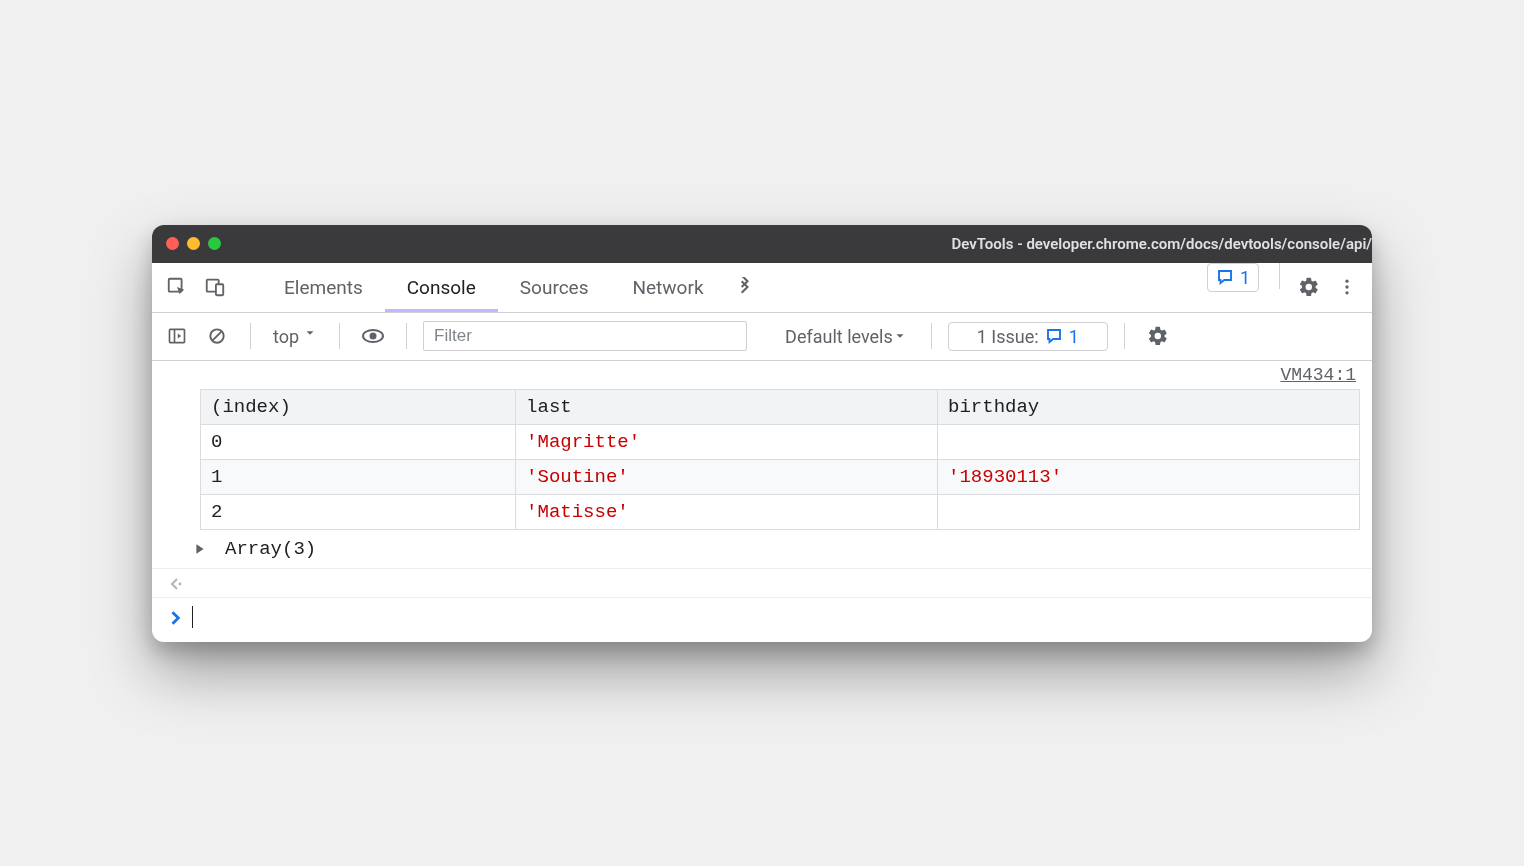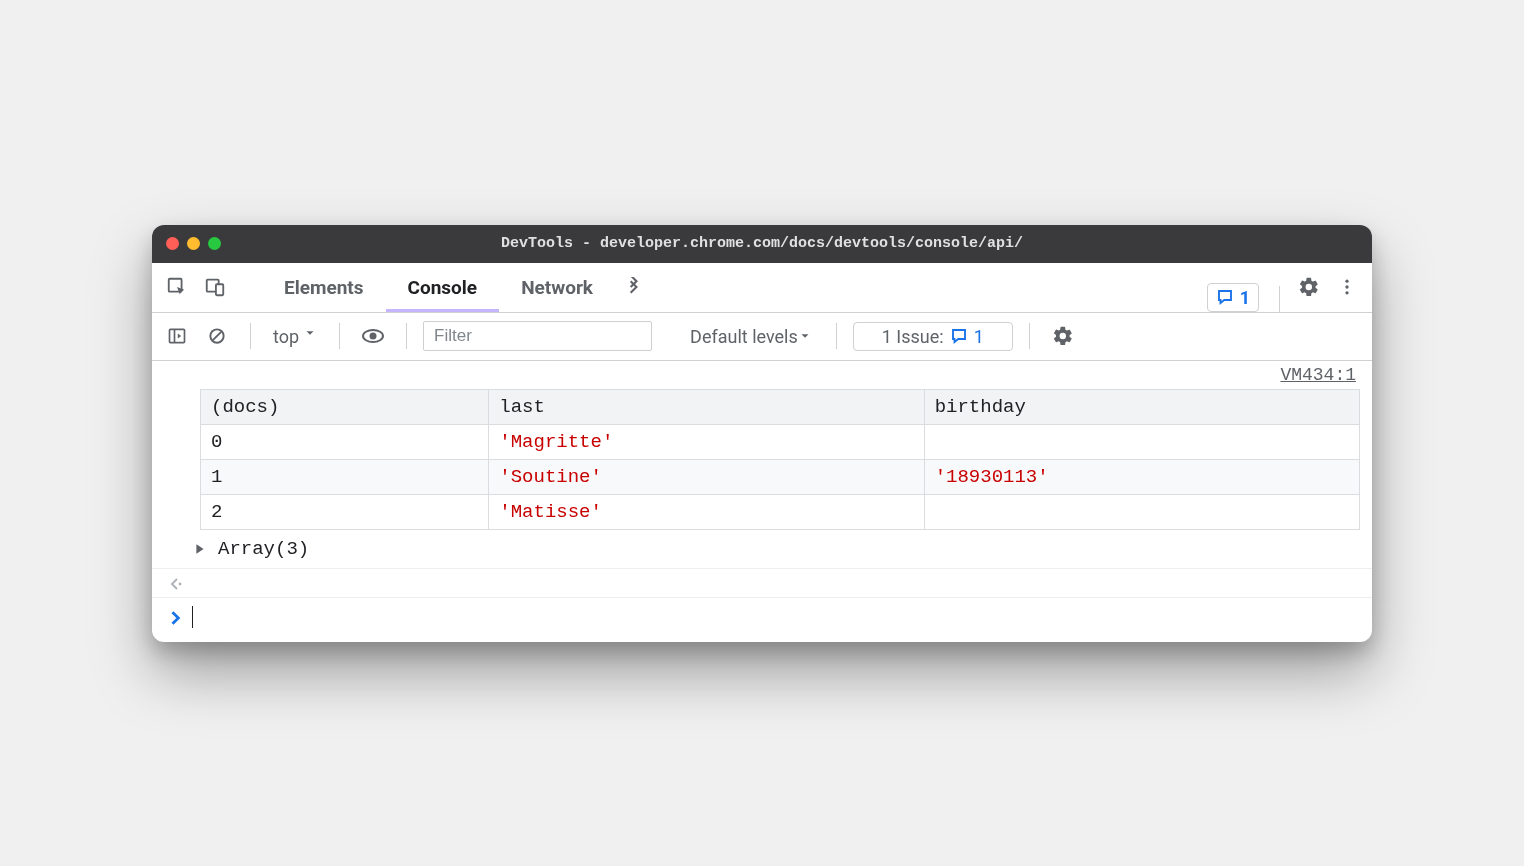--- a/index.html
+++ b/index.html
@@ -29,37 +29,35 @@
     position: relative;
   }
   .traffic { display: flex; gap: 8px; }
   .dot { width: 13px; height: 13px; border-radius: 50%; }
   .dot.red { background: #ff5f57; }
   .dot.yellow { background: #febc2e; }
   .dot.green { background: #28c840; }
   .title {
     position: absolute;
     left: 0; right: 0;
-    text-align: center;
+    text-align: right;
     color: #e0e0e2;
     font-size: 15px;
     font-weight: 600;
     pointer-events: none;
-    font-family: Liberation Mono, monospace;
   }
 
   .tabbar {
     display: flex;
-    align-items: flex-end;
+    align-items: flex-start;
     height: 50px;
     border-bottom: 1px solid #d0d0d4;
     padding: 0 6px;
     font-size: 19px;
     color: #5f6368;
-    font-weight: bold;
   }
   .tabbar .icon-btn {
     width: 38px;
     display: flex;
     align-items: center;
     justify-content: center;
     height: 100%;
     color: #5f6368;
     cursor: pointer;
   }
@@ -114,21 +112,21 @@
   }
   .context-select {
     display: flex;
     gap: 4px;
     padding: 0 6px;
     cursor: pointer;
   }
   .filter-input {
     border: 1px solid #cfcfd3;
     height: 30px;
-    width: 229px;
+    width: 324px;
     padding: 0 10px;
     font-size: 17px;
     border-radius: 2px;
     color: #202124;
   }
   .filter-input::placeholder { color: #80868b; }
   .levels-select {
     display: flex;
     align-items: center;
     padding: 0 8px;
@@ -193,21 +191,21 @@
   }
   table.console-table th {
     background: #f1f3f4;
     color: #202124;
   }
   table.console-table tr.alt td { background: #f8f9fa; }
   .strcell { color: #c80000; }
   .array-expand {
     display: flex;
     align-items: center;
-    gap: 12px;
+    gap: 19px;
     padding: 4px 0 8px 42px;
     color: #202124;
     cursor: pointer;
   }
   .undefined { color: #80868b; }
   .prompt-row {
     display: flex;
     align-items: center;
     padding: 8px 12px 14px;
   }
@@ -239,20 +237,21 @@
     </div>
     <div class="icon-btn">
       <svg width="22" height="22" viewBox="0 0 24 24" fill="none" stroke="currentColor" stroke-width="2">
         <rect x="3" y="4" width="13" height="13" rx="1"></rect>
         <rect x="13" y="9" width="8" height="12" rx="1" fill="#fff"></rect>
       </svg>
     </div>
     <div class="sep-gap"></div>
     <div class="tab">Elements</div>
     <div class="tab active">Console</div>
+    <div class="tab">Sources</div>
     <div class="tab">Network</div>
     <div class="icon-btn">
       <svg width="20" height="20" viewBox="0 0 24 24" fill="none" stroke="currentColor" stroke-width="2.5">
         <path d="M5 8 l7 7 l7 -7" transform="rotate(-90 12 12)"></path>
         <path d="M5 8 l7 7 l7 -7" transform="rotate(-90 12 12) translate(7 0)"></path>
       </svg>
     </div>
     <div class="spacer"></div>
     <div class="issues-pill">
       <svg width="18" height="18" viewBox="0 0 24 24" fill="none" stroke="#1a73e8" stroke-width="2.5">
@@ -328,21 +327,21 @@
   </div>
 
   <div class="console-body">
 
 
     <div class="sourcelink">VM434:1</div>
 
     <table class="console-table">
       <thead>
         <tr>
-          <th>(docs)</th>
+          <th>(index)</th>
           <th>last</th>
           <th>birthday</th>
         </tr>
       </thead>
       <tbody>
         <tr>
           <td>0</td>
           <td class="strcell">'Magritte'</td>
           <td class="strcell"></td>
         </tr>

